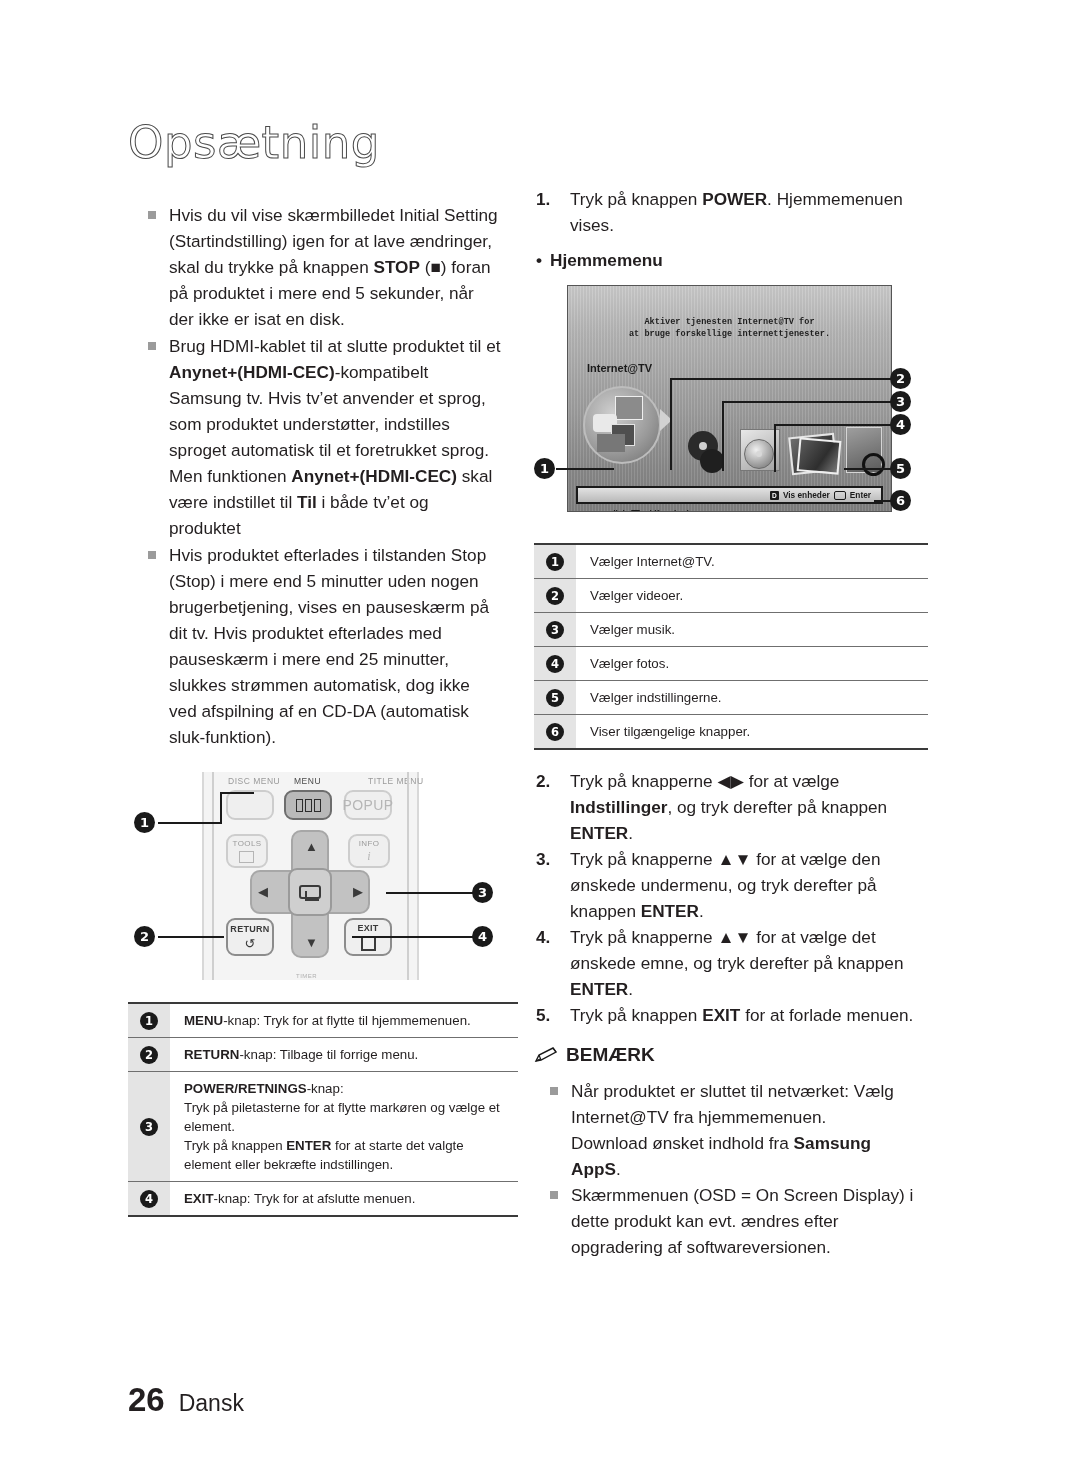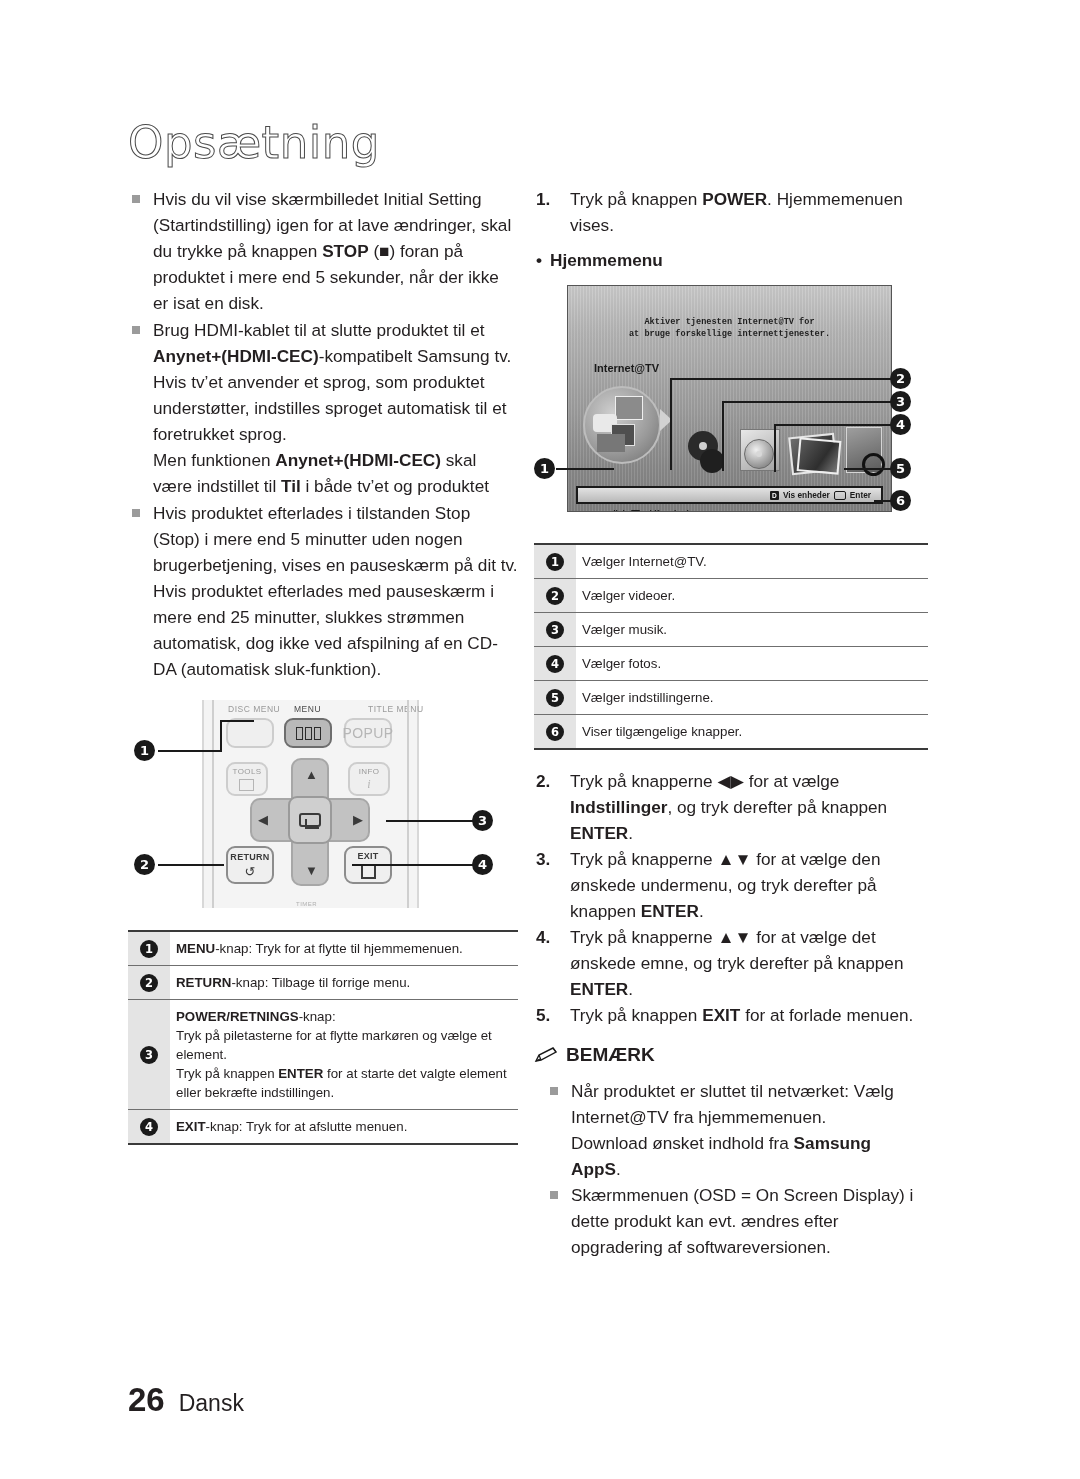--- a/index.html
+++ b/index.html
@@ -40,21 +40,21 @@
   .col-right {
     position: absolute;
     left: 534px;
     top: 186px;
     width: 394px;
   }
 
   
   ul.bullets {
     list-style: none;
-    margin: 0;
+    margin: 16px;
     padding: 0;
   }
   ul.bullets > li {
     position: relative;
     padding-left: 25px;
     font-size: 17.2px;
     line-height: 26px;
     margin-bottom: 1px;
   }
   ul.bullets > li::before {
@@ -225,21 +225,21 @@
     padding: 7px 0;
   }
   table.numtable td.numcell {
     width: 42px;
     background: #e4e4e4;
     text-align: center;
     border-top: 1px solid #6f6f6f;
     border-bottom: 1px solid #6f6f6f;
   }
   table.numtable td.txtcell {
-    padding-left: 6px;
+    padding-left: 14px;
     padding-right: 6px;
     font-size: 13.3px;
     line-height: 19px;
   }
   table.numtable tr:first-child td { border-top: 2px solid #3a3a3a; }
   table.numtable tr:last-child  td { border-bottom: 2px solid #3a3a3a; }
   .numdot {
     display: inline-flex;
     width: 18px; height: 18px;
     border-radius: 50%;
@@ -317,21 +317,21 @@
     left: 0; right: 0;
     text-align: center;
     font-size: 8.6px;
     line-height: 12px;
     color: #1f1f1f;
     font-weight: bold;
     font-family: Liberation Mono, monospace;
   }
   .tv-label-itv {
     position: absolute;
-    left: 26px;
+    left: 19px;
     top: 76px;
     font-size: 11px;
     font-weight: bold;
     color: #1a1a1a;
   }
   .itv-circle {
     position: absolute;
     left: 15px; top: 100px;
     width: 74px; height: 74px;
     border-radius: 50%;

